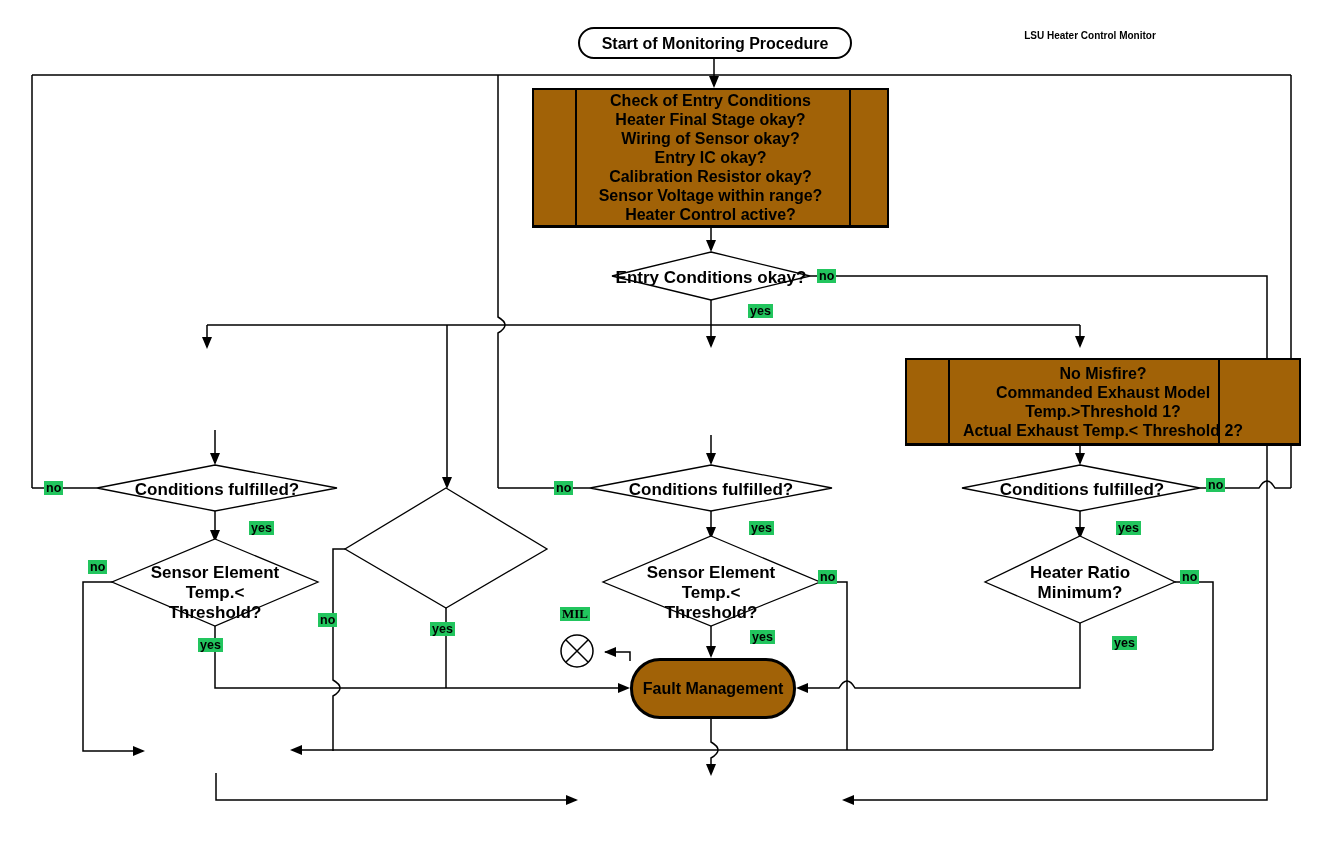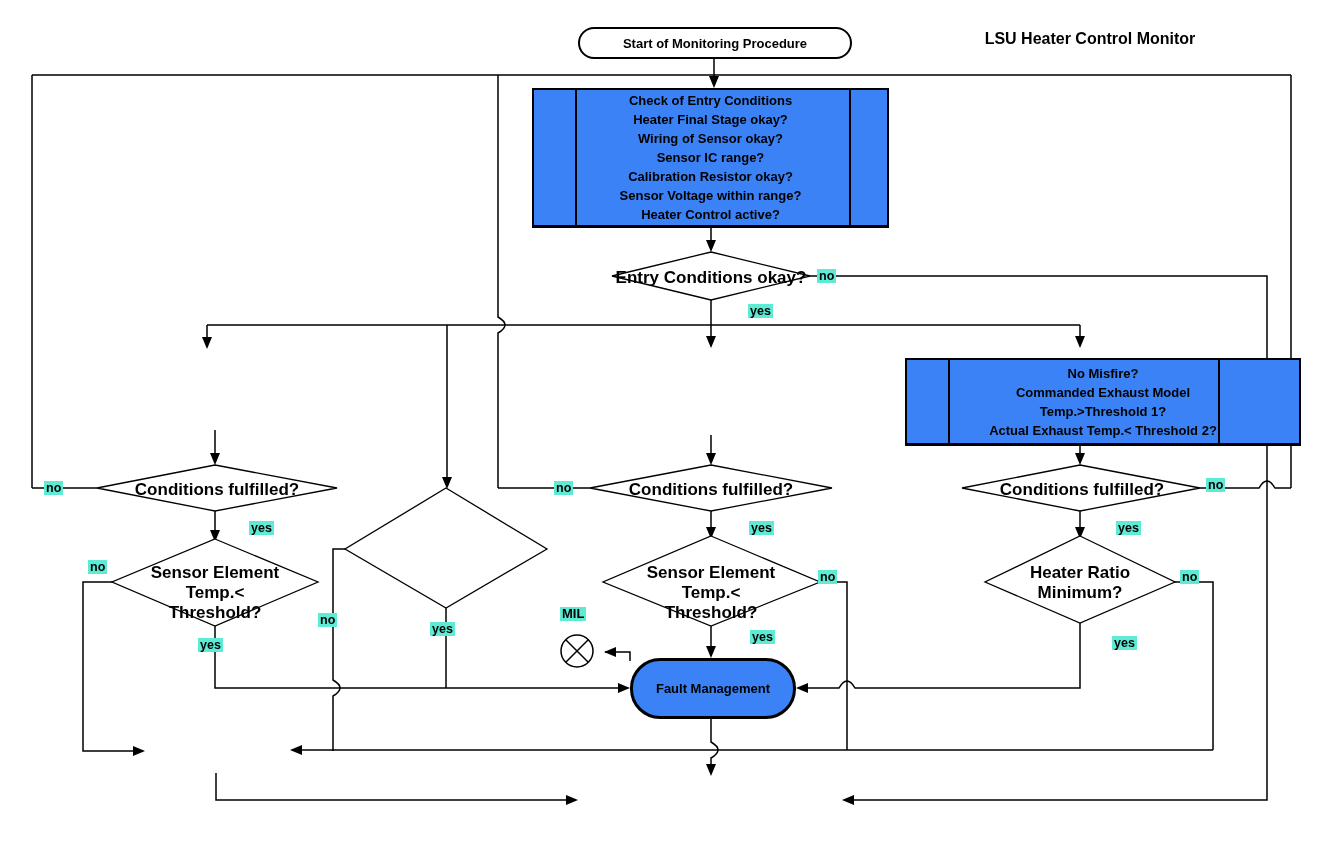--- a/index.html
+++ b/index.html
@@ -1,31 +1,31 @@
 <!DOCTYPE html>
 <html><head>
 <meta charset="utf-8">
 <style>
   html,body{margin:0;padding:0;background:#fff;}
   #canvas{position:relative;width:1344px;height:860px;background:#fff;
           font-family:"Liberation Sans",sans-serif;color:#000;overflow:hidden;}
   #wires{position:absolute;left:0;top:0;z-index:0;}
-  .box{position:absolute;background:#3b82f6;border:2px solid #000;border-bottom-width:3px;
+  .box{position:absolute;background:#a16207;border:2px solid #000;border-bottom-width:3px;
        box-sizing:border-box;display:flex;flex-direction:column;justify-content:center;
        align-items:center;z-index:2;}
   .box .bar{position:absolute;top:0;bottom:0;width:2px;background:#000;}
-  .bline{font-weight:bold;font-size:13px;line-height:19px;white-space:nowrap;text-align:right;}
+  .bline{font-weight:bold;font-size:16px;line-height:19px;white-space:nowrap;text-align:right;}
   .rnode{position:absolute;background:#fff;border:2px solid #000;border-radius:16px;
          box-sizing:border-box;display:flex;justify-content:center;align-items:center;z-index:2;}
   .dlabel{position:absolute;text-align:center;font-weight:bold;font-size:17px;
           line-height:20px;z-index:3;pointer-events:none;}
-  .yn{position:absolute;font-weight:bold;font-size:12.5px;z-index:3;background:#5eead4;
+  .yn{position:absolute;font-weight:bold;font-size:12.5px;z-index:3;background:#22c55e;
       padding:0 2px;line-height:14px;}
   .title{position:absolute;left:950px;top:30px;width:280px;text-align:center;
-         font-weight:bold;font-size:16px;z-index:3;}
+         font-weight:bold;font-size:10px;z-index:3;}
 </style>
 </head>
 <body>
 
 <div id="canvas">
 
   <svg id="wires" width="1344" height="860">
     <g stroke="#000" stroke-width="1.5" fill="none">
 
       <path d="M714 58 L714 86"></path>
@@ -115,21 +115,21 @@
   <div class="rnode" style="left:578px;top:27px;width:274px;height:32px;">
     <span class="bline">Start of Monitoring Procedure</span>
   </div>
 
   <div class="box" style="left:532px;top:88px;width:357px;height:140px;">
     <span class="bar" style="left:41px;"></span>
     <span class="bar" style="left:315px;"></span>
     <div class="bline">Check of Entry Conditions</div>
     <div class="bline">Heater Final Stage okay?</div>
     <div class="bline">Wiring of Sensor okay?</div>
-    <div class="bline">Sensor IC range?</div>
+    <div class="bline">Entry IC okay?</div>
     <div class="bline">Calibration Resistor okay?</div>
     <div class="bline">Sensor Voltage within range?</div>
     <div class="bline">Heater Control active?</div>
   </div>
 
 
 
   <div class="box" style="left:905px;top:348px;width:396px;height:88px;margin-top:10px;">
     <span class="bar" style="left:41px;"></span>
     <span class="bar" style="left:311px;"></span>
@@ -175,15 +175,15 @@
   <div class="yn" style="left:88px;top:560px;">no</div>
   <div class="yn" style="left:318px;top:613px;">no</div>
   <div class="yn" style="left:818px;top:570px;">no</div>
   <div class="yn" style="left:1180px;top:570px;">no</div>
 
   <div class="yn" style="left:198px;top:638px;">yes</div>
   <div class="yn" style="left:430px;top:622px;">yes</div>
   <div class="yn" style="left:750px;top:630px;">yes</div>
   <div class="yn" style="left:1112px;top:636px;">yes</div>
 
-  <div class="yn" style="left:560px;top:607px;font-size:13px;">MIL</div>
+  <div class="yn" style="left:560px;top:607px;font-size:13px;font-family:Liberation Serif, serif;">MIL</div>
 
 </div>
 
 </body></html>

